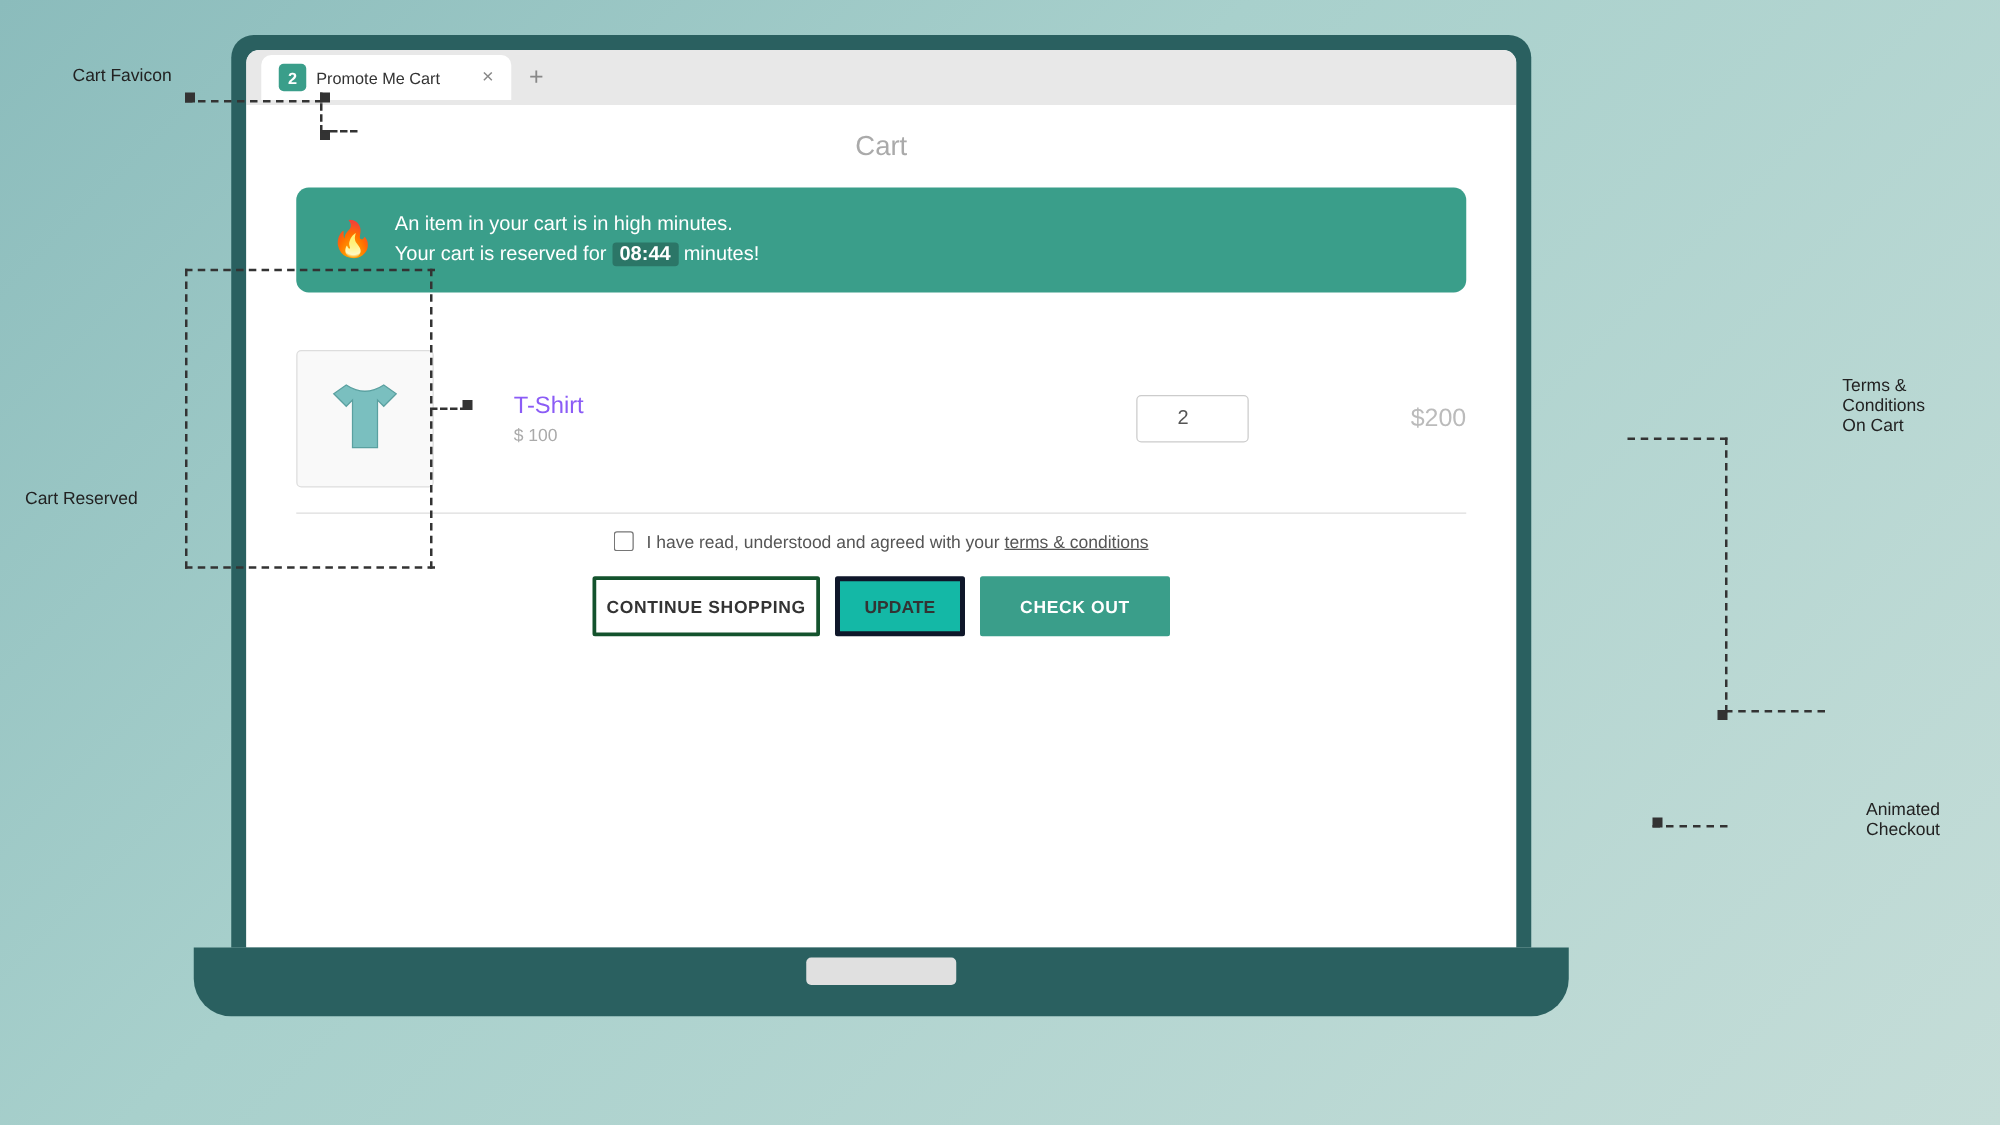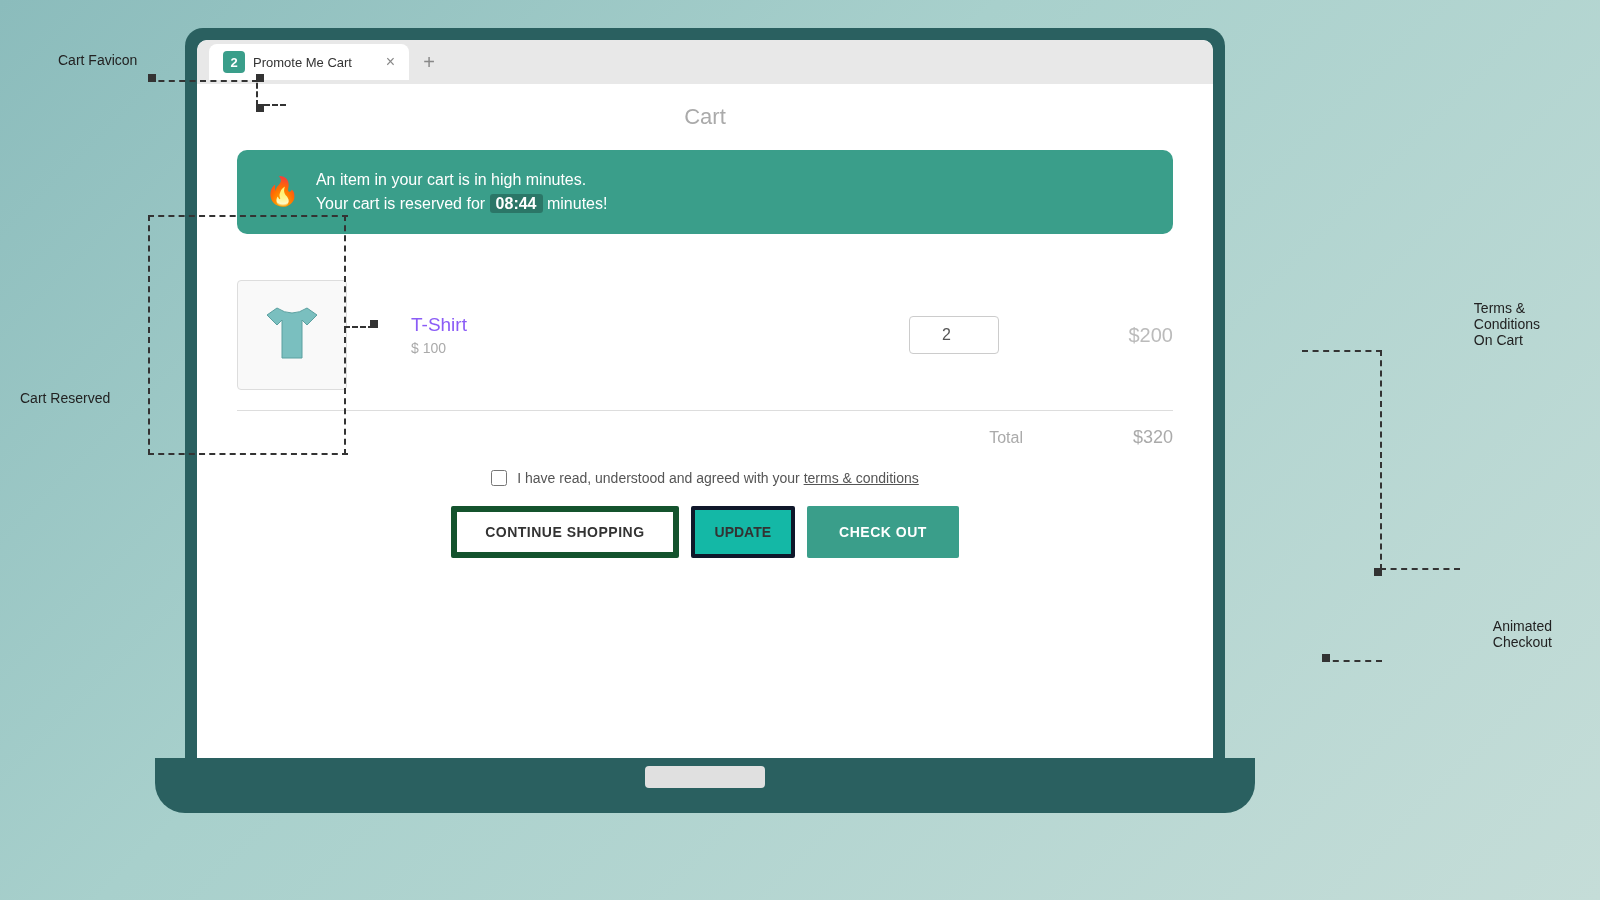--- a/index.html
+++ b/index.html
@@ -281,22 +281,22 @@
     }
 
     
     .buttons-row {
       display: flex;
       justify-content: center;
       gap: 12px;
       margin-top: 4px;
     }
     .btn-continue {
-      padding: 12px 28px;
-      border: 6px solid #14532d;
+      padding: 12px 8px;
+      border: 3px solid #14532d;
       background: #fff;
       font-size: 14px;
       font-weight: bold;
       letter-spacing: 0.5px;
       cursor: pointer;
       border-radius: 2px;
       color: #333;
     }
     .btn-update {
       padding: 12px 20px;
@@ -365,24 +365,20 @@
             <div class="item-name">T-Shirt</div>
             <div class="item-price">$ 100</div>
           </div>
           <input class="item-qty" type="number" value="2" style="">
           <div class="item-total">$200</div>
         </div>
 
 
         <hr class="divider">
 
-        <div class="total-row">
-          <span class="total-label">Total</span>
-          <span class="total-value">$320</span>
-        </div>
 
         <div class="terms-row">
           <input type="checkbox" class="terms-checkbox" style="">
           <span class="terms-text">
             <span>I have read, understood and agreed with your </span><a class="terms-link" href="#">terms &amp; conditions</a>
           </span>
         </div>
 
         <div class="buttons-row">
           <button class="btn-continue">CONTINUE SHOPPING</button>
@@ -423,17 +419,17 @@
 
 <div class="label-terms" style="white-space:pre-line;">Terms &amp;
 Conditions
 On Cart</div>
 
 <div style="position:absolute; top:350px; right:218px; width:80px; border-top:2px dashed #333;"></div>
 <div style="position:absolute; top:350px; right:218px; height:220px; border-left:2px dashed #333;"></div>
 <div style="position:absolute; top:568px; right:218px; width:8px; height:8px; background:#333;"></div>
 <div style="position:absolute; top:568px; right:140px; width:80px; border-top:2px dashed #333;"></div>
 
-<div class="label-animated" style="white-space:pre-line;">Animated
+<div class="label-animated" style="white-space:pre-line;margin-top:21px;">Animated
 Checkout</div>
 
 <div style="position:absolute; top:660px; right:218px; width:60px; border-top:2px dashed #333;"></div>
 <div style="position:absolute; top:654px; right:270px; width:8px; height:8px; background:#333;"></div>
 
 </body></html>

